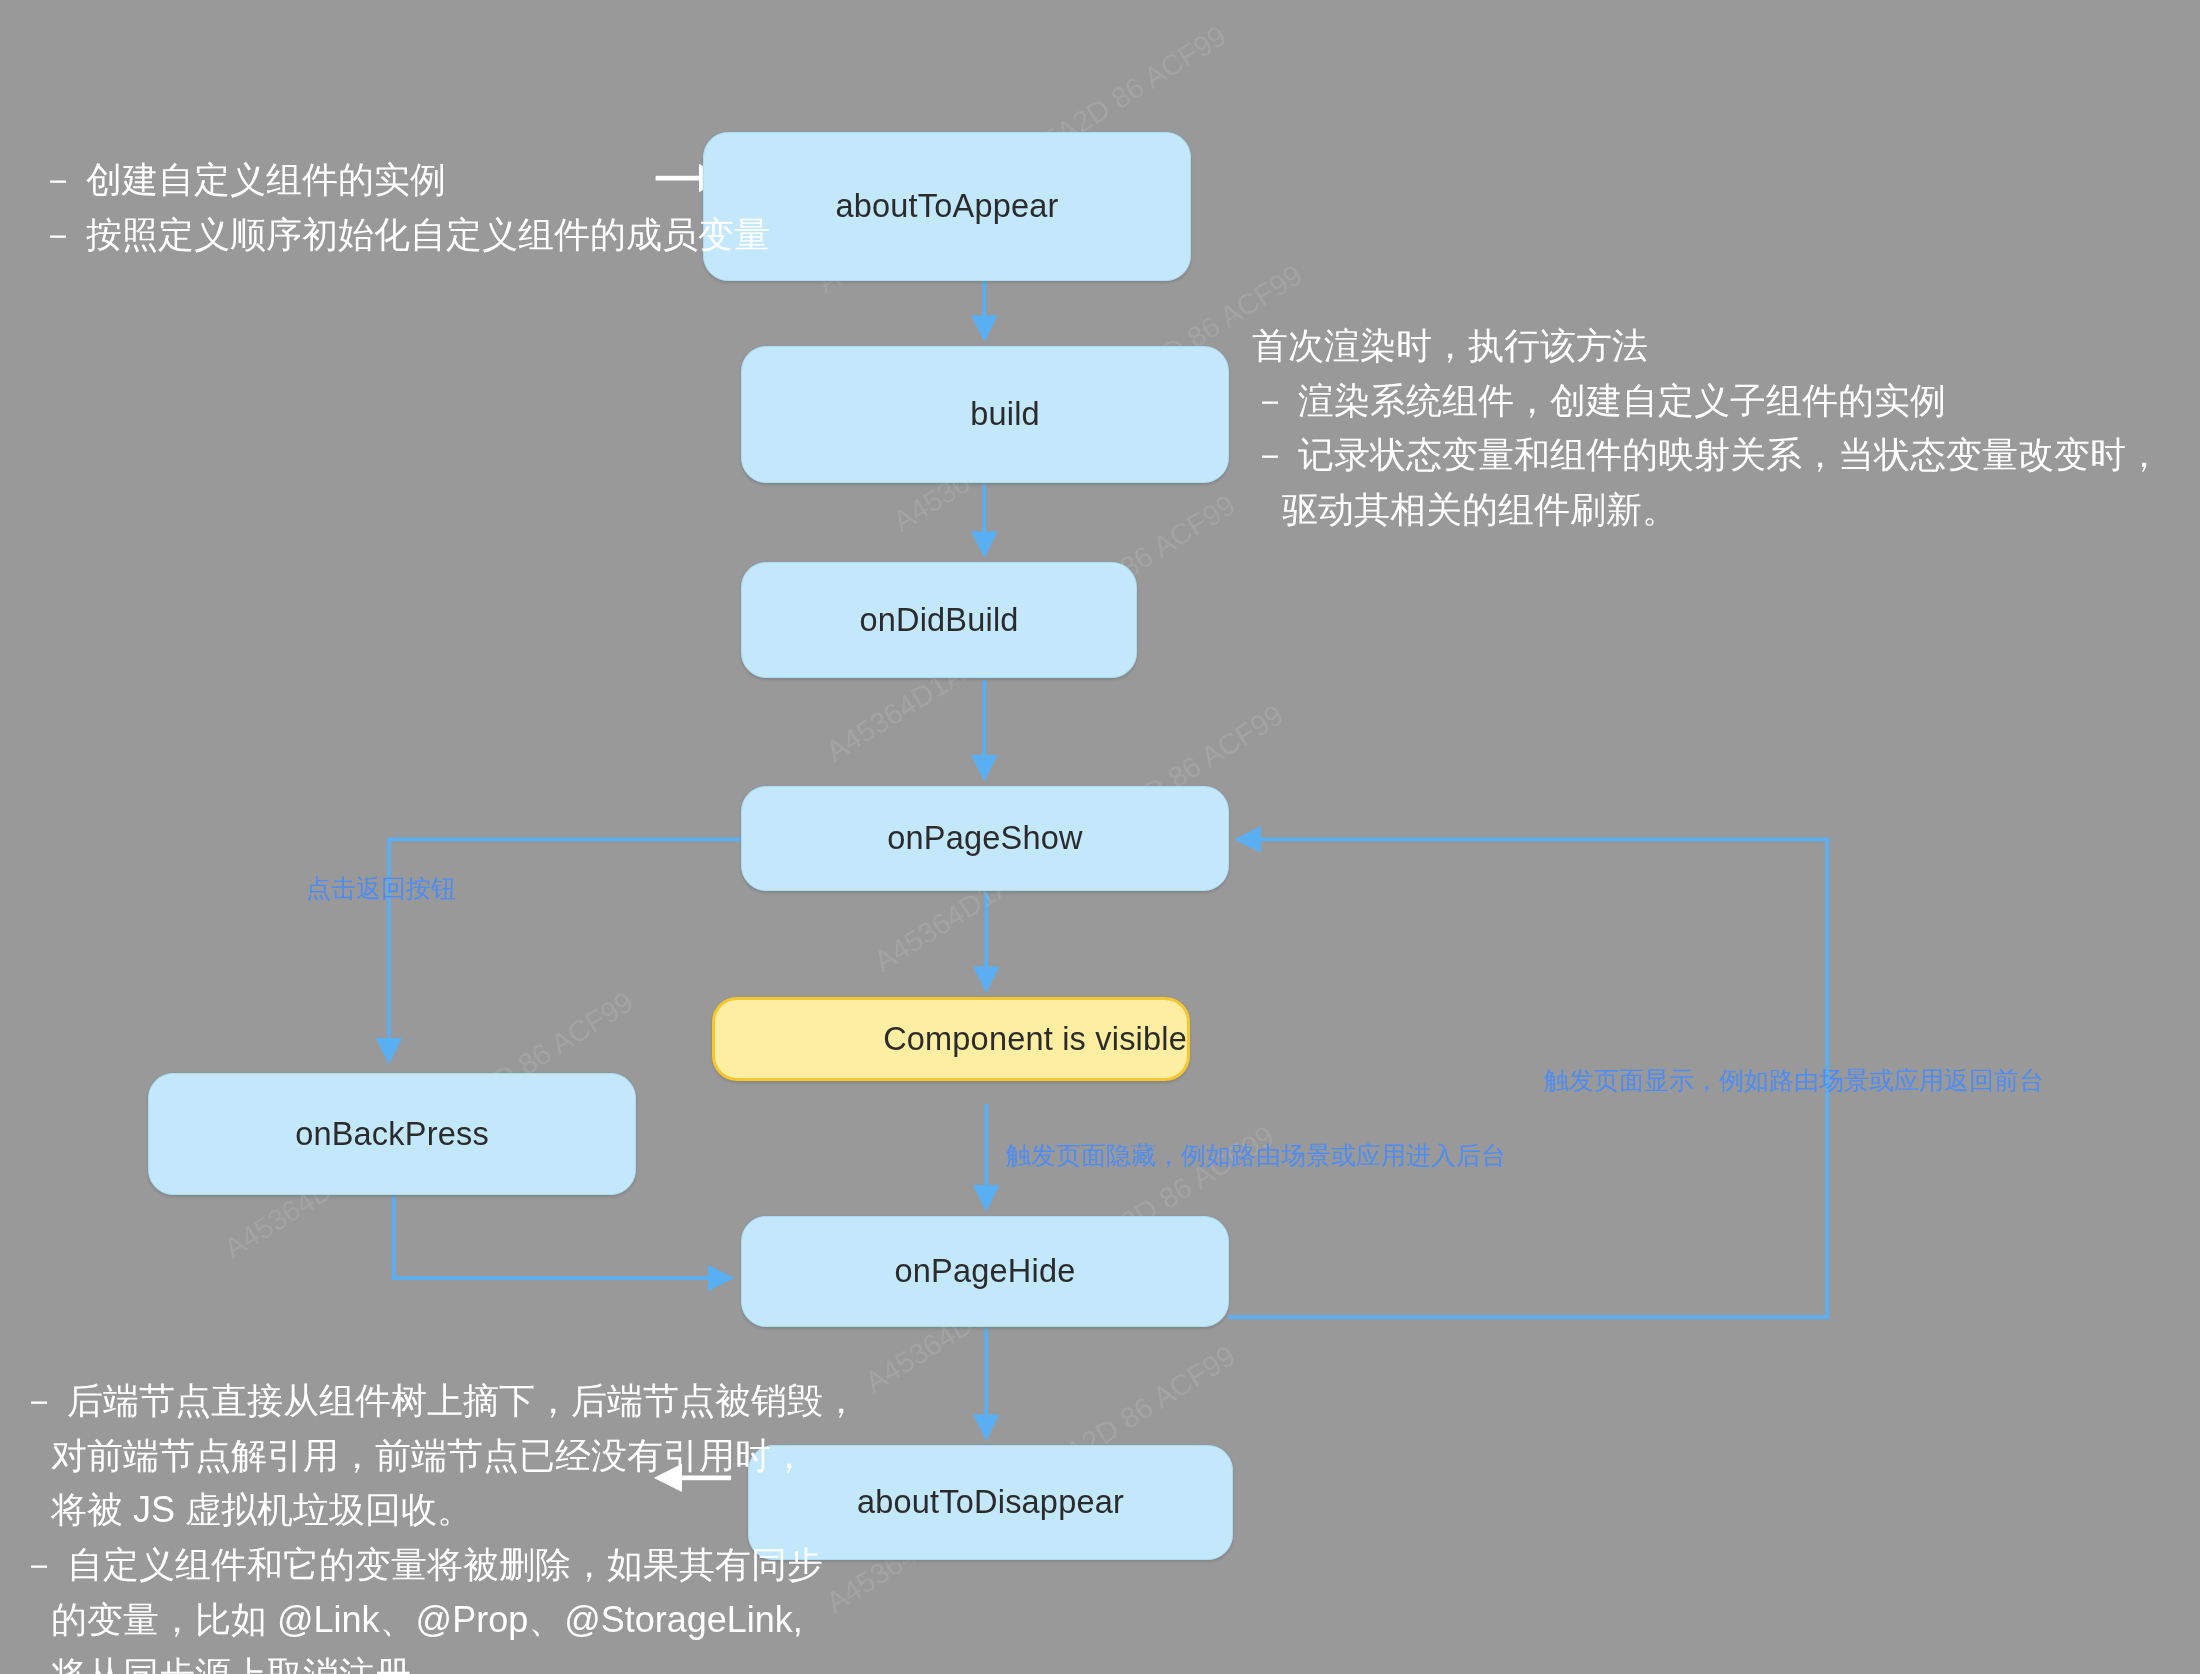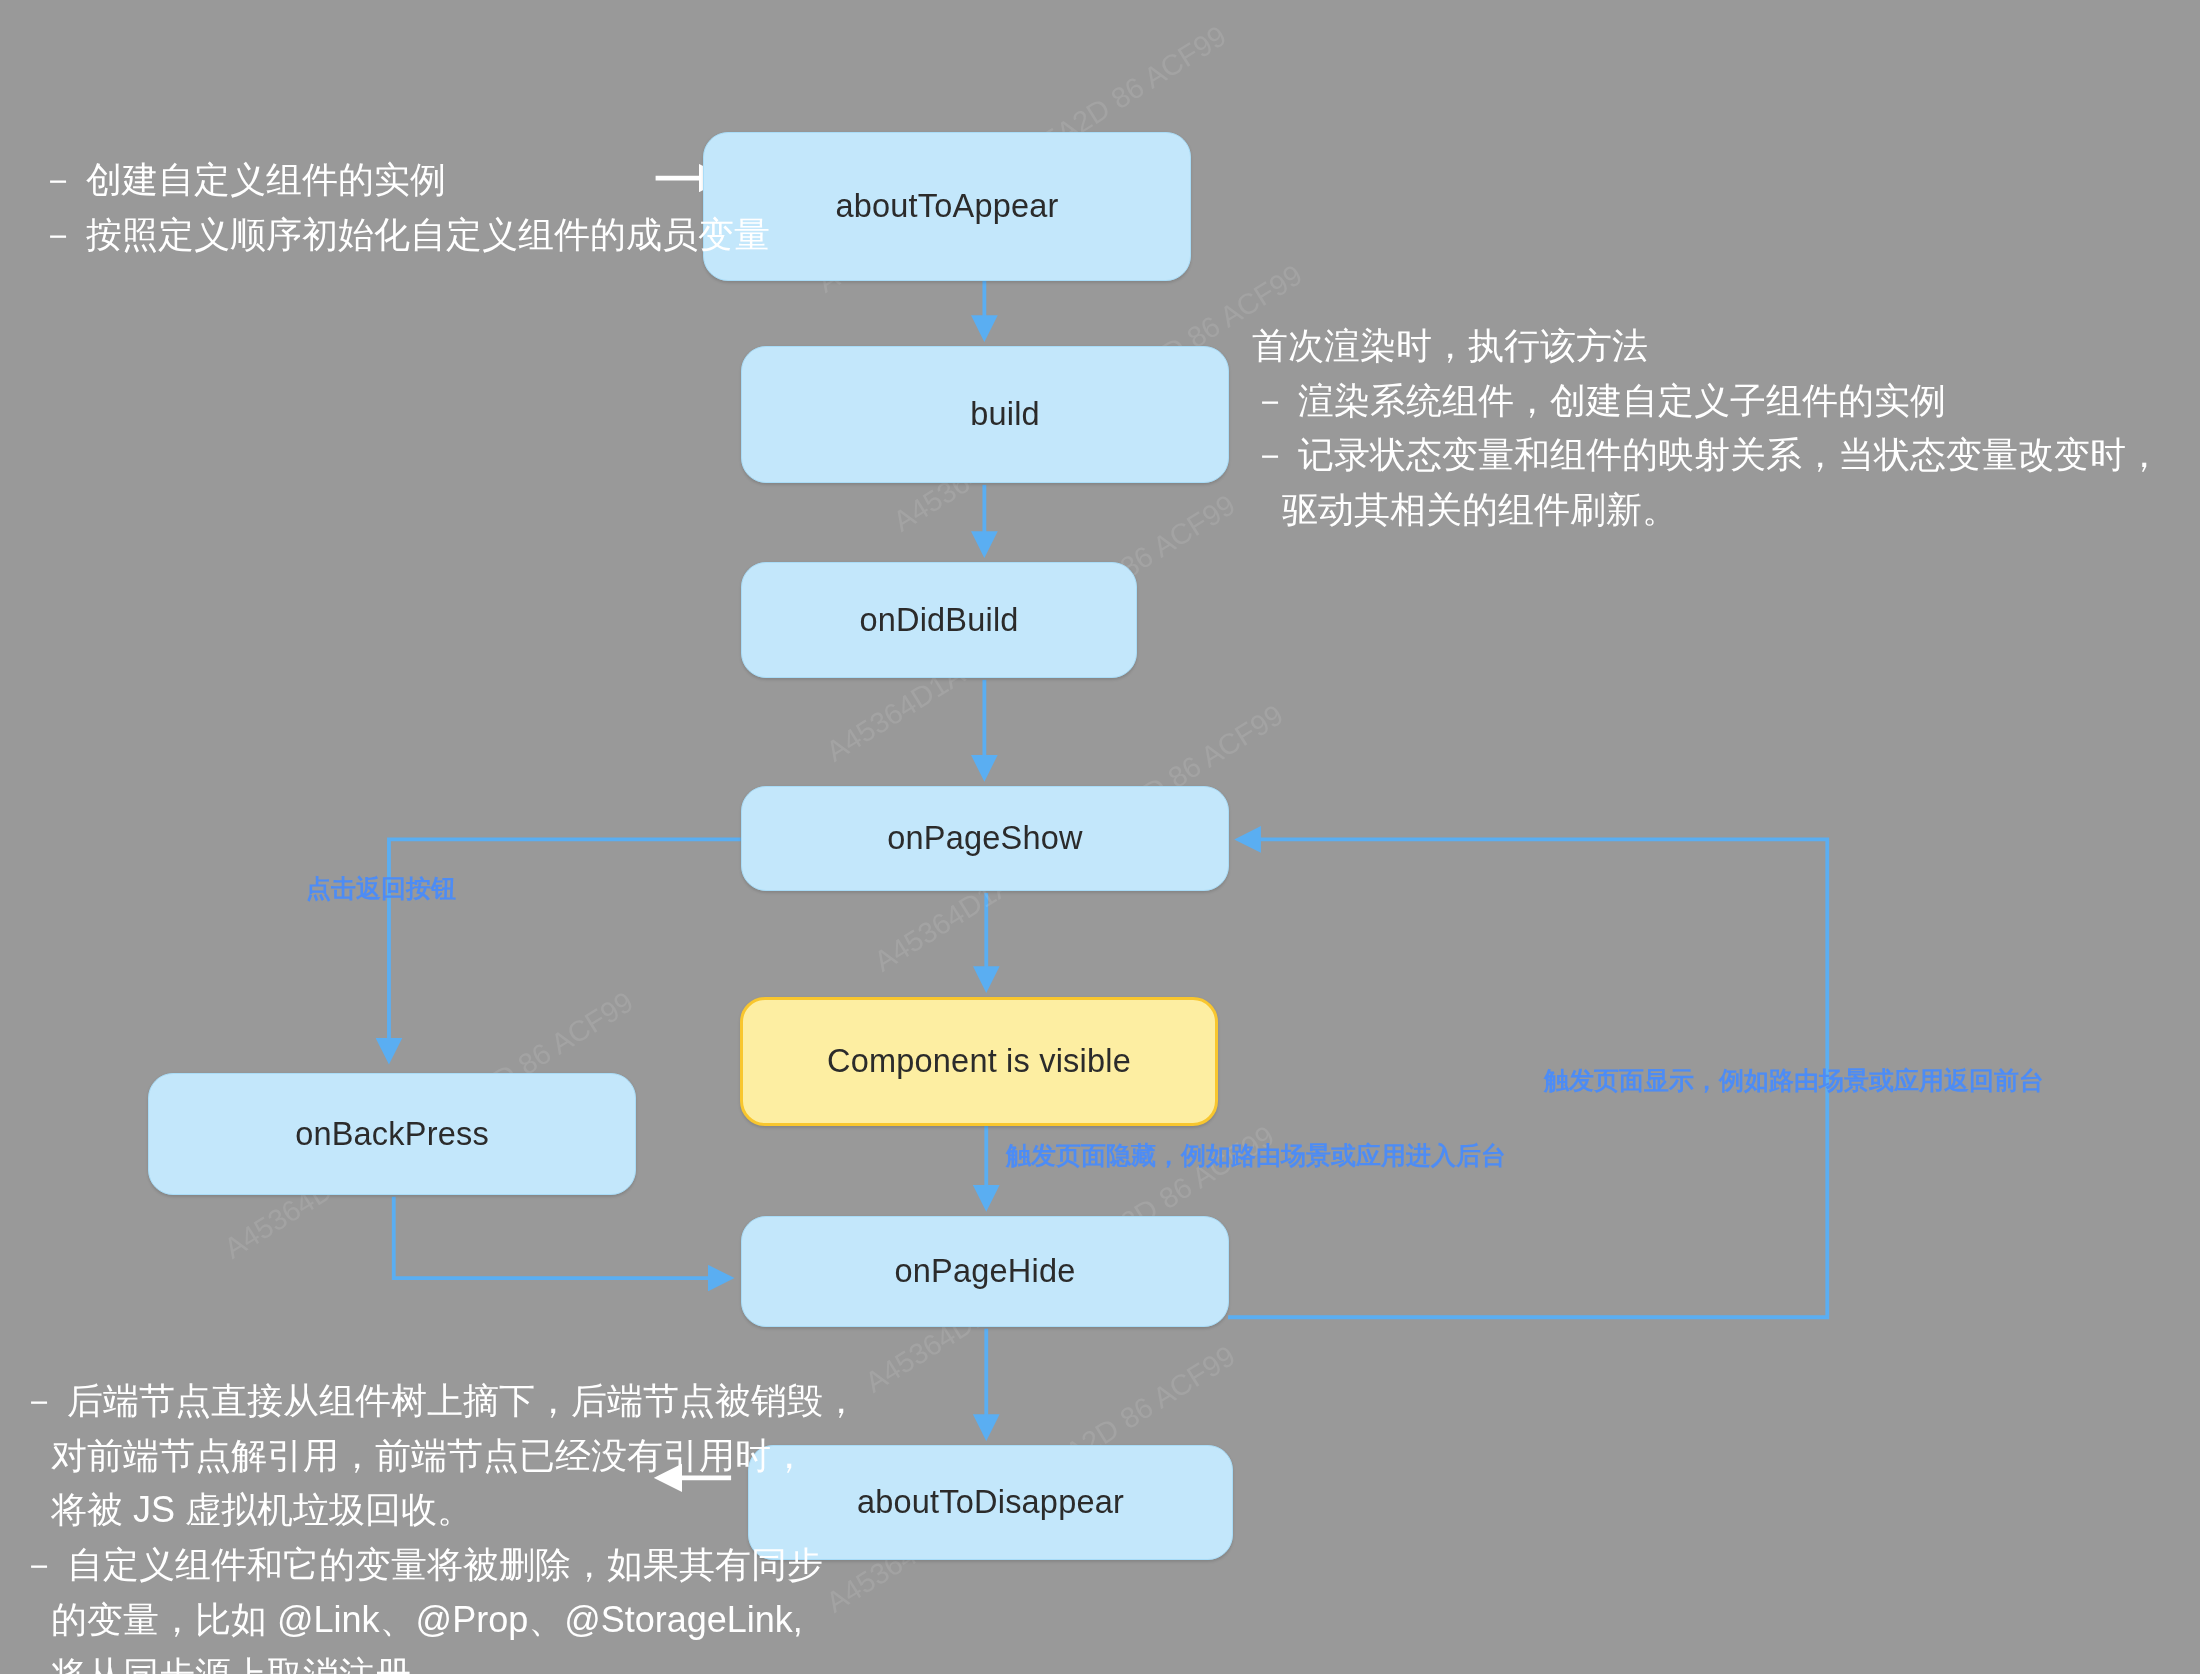--- a/index.html
+++ b/index.html
@@ -50,21 +50,21 @@
     color: #ffffff;
     font-size: 36px;
     line-height: 1.52;
     white-space: pre;
     z-index: 6;
   }
   .blue-label {
     position: absolute;
     color: #4d8cf5;
     font-size: 25px;
-    font-weight: bold;
+    font-weight: normal;
     white-space: nowrap;
     z-index: 6;
   }
   .wm {
     position: absolute;
     color: rgba(255,255,255,0.10);
     font-size: 29px;
     font-family: "Liberation Sans", sans-serif;
     transform: rotate(-32deg);
     user-select: none;
@@ -126,21 +126,21 @@
   </div>
 
   <div class="node blue" style="left:741px; top:562px; width:396px; height:116px;">
     <span>onDidBuild</span>
   </div>
 
   <div class="node blue" style="left:741px; top:786px; width:488px; height:105px;">
     <span>onPageShow</span>
   </div>
 
-  <div class="node yellow" style="left:740px; top:997px; width:478px; height:129px;">
+  <div class="node yellow" style="left:712px; top:997px; width:478px; height:84px;justify-content:flex-end;">
     <span>Component is visible</span>
   </div>
 
   <div class="node blue" style="left:148px; top:1073px; width:488px; height:122px;">
     <span>onBackPress</span>
   </div>
 
   <div class="node blue" style="left:741px; top:1216px; width:488px; height:111px;">
     <span>onPageHide</span>
   </div>

